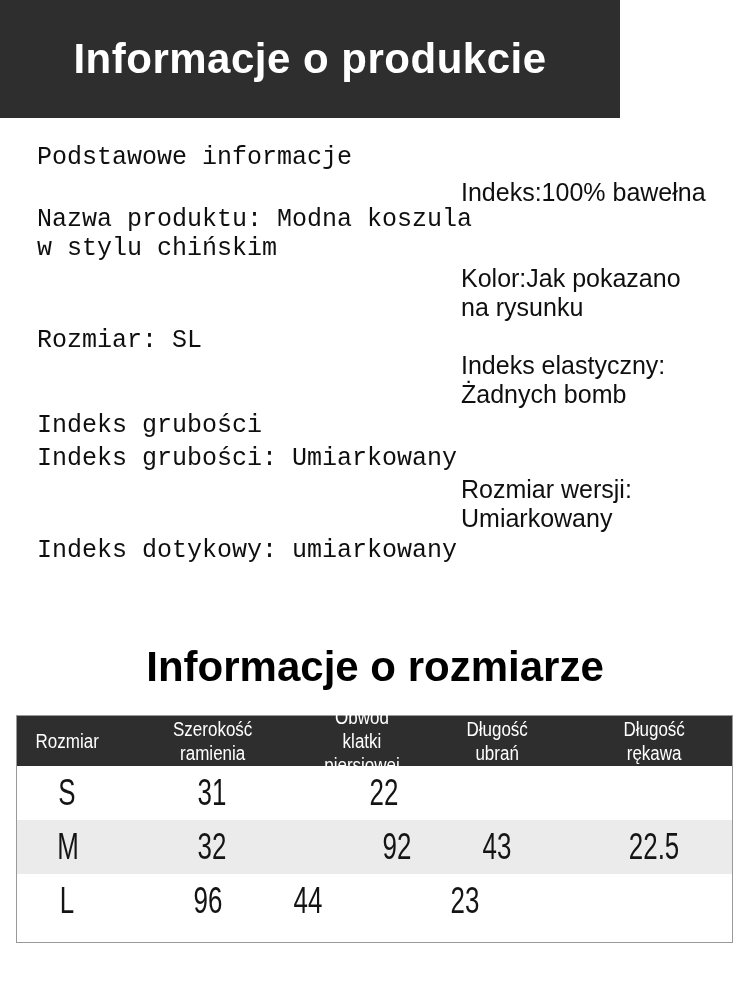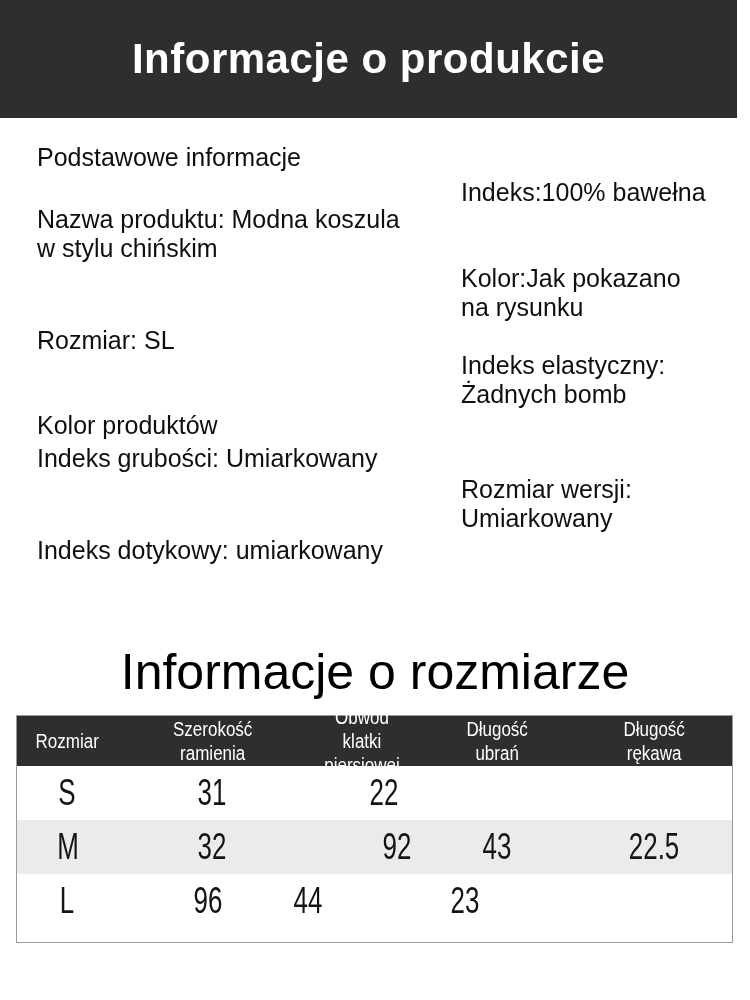--- a/index.html
+++ b/index.html
@@ -21,62 +21,62 @@
     background: var(--page-bg);
     font-family: "Liberation Sans", "DejaVu Sans", sans-serif;
     color: var(--text);
     overflow: hidden;
     margin: 0 auto;
   }
   
   .banner {
     position: absolute;
     top: 0; left: 0;
-    width: 737px; height: 118px;
+    width: 620px; height: 118px;
     background: var(--banner-bg);
     display: flex;
     align-items: center;
     justify-content: center;
   }
   .banner h1 {
     color: var(--banner-text);
     font-size: 42px;
     font-weight: bold;
     letter-spacing: 0.5px;
     white-space: nowrap;
   }
   
   .info-item {
     position: absolute;
     font-size: 25px;
     line-height: 29px;
     white-space: pre-line;
     color: var(--text);
   }
-  .li { left: 37px; }
+  .li { left: 37px; font-family: Liberation Mono, monospace; }
   .ri { left: 461px; }
   .l1 { top: 143px; }
   .l2 { top: 205px; }
   .l3 { top: 326px; }
   .l4 { top: 411px; }
   .l5 { top: 444px; }
   .l6 { top: 536px; }
   .r1 { top: 178px; }
   .r2 { top: 264px; }
   .r3 { top: 351px; }
   .r4 { top: 475px; }
   
   .size-title {
     position: absolute;
     top: 643px;
     left: 0;
     width: 750px;
     text-align: center;
-    font-size: 50px;
-    font-weight: 400;
+    font-size: 42px;
+    font-weight: 700;
     color: #000;
     white-space: nowrap;
   }
   
   .size-table {
     position: absolute;
     left: 16px;
     top: 715px;
     width: 717px;
     height: 228px;
@@ -126,21 +126,21 @@
 
   <header class="banner">
     <h1>Informacje o produkcie</h1>
   </header>
 
   <section>
     <p class="info-item li l1">Podstawowe informacje</p>
     <p class="info-item li l2">Nazwa produktu: Modna koszula
 w stylu chińskim</p>
     <p class="info-item li l3">Rozmiar: SL</p>
-    <p class="info-item li l4">Kolor produktów</p>
+    <p class="info-item li l4">Indeks grubości</p>
     <p class="info-item li l5">Indeks grubości: Umiarkowany</p>
     <p class="info-item li l6">Indeks dotykowy: umiarkowany</p>
 
     <p class="info-item ri r1">Indeks:100% bawełna</p>
     <p class="info-item ri r2">Kolor:Jak pokazano
 na rysunku</p>
     <p class="info-item ri r3">Indeks elastyczny:
 Żadnych bomb</p>
     <p class="info-item ri r4">Rozmiar wersji:
 Umiarkowany</p>

